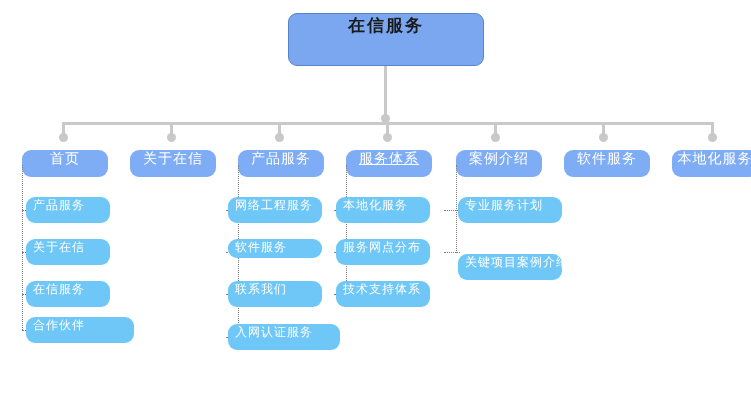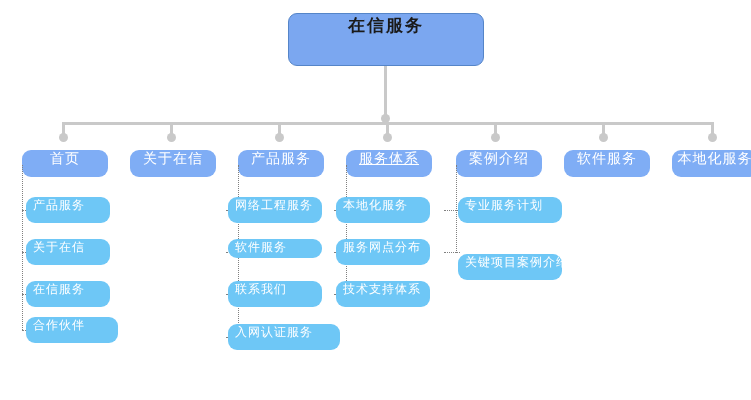--- a/index.html
+++ b/index.html
@@ -126,21 +126,21 @@
   <div class="node lvl3" style="left:26px; top:239px; width:84px; height:26px;">
     <span>关于在信</span>
   </div>
 
   <div class="dotted-h" style="left:22px; top:294px; width:16px;"></div>
   <div class="node lvl3" style="left:26px; top:281px; width:84px; height:26px;">
     <span>在信服务</span>
   </div>
 
   <div class="dotted-h" style="left:22px; top:330px; width:16px;"></div>
-  <div class="node lvl3" style="left:26px; top:317px; width:92px; height:26px;">
+  <div class="node lvl3" style="left:26px; top:317px; width:108px; height:26px;">
     <span>合作伙伴</span>
   </div>
 
   <div class="node lvl2" style="left:130px; top:150px; width:86px; height:27px;">
     <span>关于在信</span>
   </div>
 
   <div class="node lvl2" style="left:238px; top:150px; width:86px; height:27px;">
     <span>产品服务</span>
   </div>

